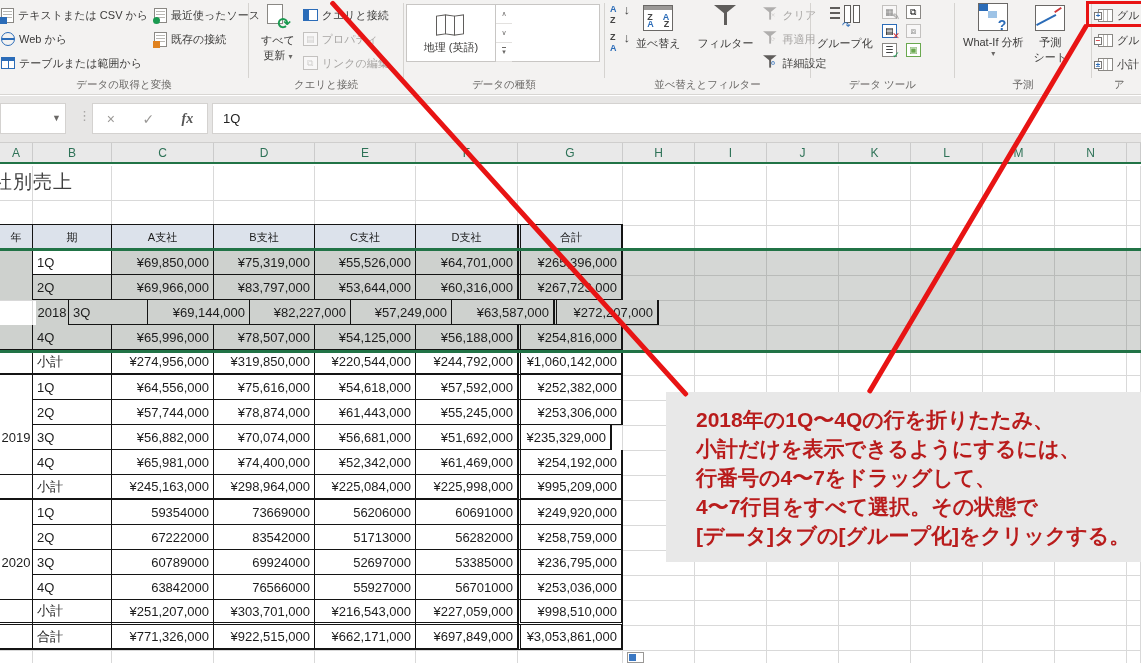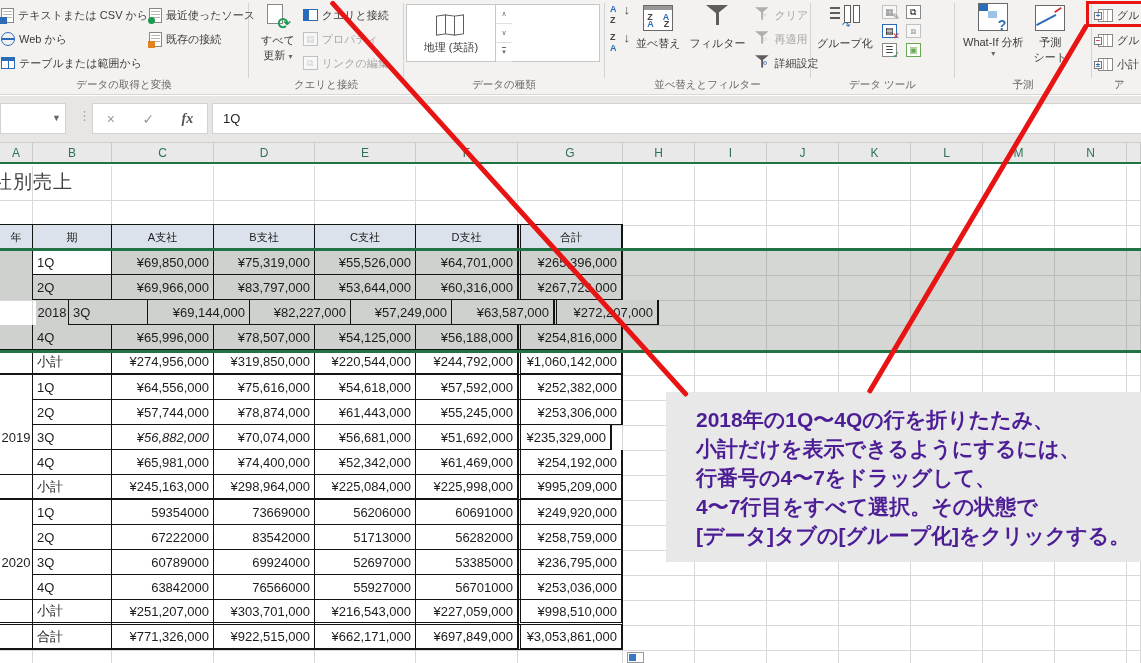--- a/index.html
+++ b/index.html
@@ -124,35 +124,35 @@
   .selrow .tc.active{background:#fff}
   .tc.yr{border-bottom:none;justify-content:center}
   .tc.yrb{border-bottom:1px solid var(--ink)}
   .tc.dbl{border-left:3px double var(--ink)}
   .tc.redge{border-right:2px solid var(--ink)}
   .sep2 .tc{border-bottom-width:2px}
   .sepdbl .tc{border-bottom:3px double var(--ink)}
 
   
   #ann{position:absolute;left:666px;top:226px;width:475px;height:170px;background:var(--annbg);padding:13px 0 0 30px;z-index:30}
-  #ann div{font-size:21px;line-height:29px;color:#4c1d95;font-weight:600;white-space:nowrap}
+  #ann div{font-size:21px;line-height:29px;color:#b91c1c;font-weight:600;white-space:nowrap}
   .redline{position:absolute;height:5px;background:var(--red);transform-origin:0 0;z-index:40;border-radius:2px}
   #redrect{position:absolute;left:1086px;top:1px;width:60px;height:26px;border:3px solid var(--red);z-index:40}
   #smarttag{position:absolute;left:627px;top:486px;width:17px;height:11px;border:1px solid #9a9896;background:#fff;z-index:20}
   #smarttag:before{content:"";position:absolute;left:1px;top:1px;width:7px;height:7px;background:#3b78c3}
 </style>
 </head>
 <body>
 
 <div id="page">
 
   <div id="ribbon">
 
     <div class="rgroup" style="width:248px">
-      <div style="display:flex;gap:1px;padding-left:1px">
+      <div style="display:flex;gap:6px;padding-left:1px">
         <div>
           <div class="srow">
             <span class="ic ic-sheet">
                 <span class="badge b-blue"></span>
               </span>
             <span class="lbl">テキストまたは CSV から</span>
             </div>
           <div class="srow">
             <span class="ic ic-globe"></span>
             <span class="lbl">Web から</span>
@@ -237,21 +237,21 @@
         </div>
         <div class="bigbtn">
           <span class="ic ic-sortbig">
               <span class="c1">Z</span>
               <span class="c2">A</span>
               <span class="c3">A</span>
               <span class="c4">Z</span>
             </span>
           <span style="margin-top:5px">並べ替え</span>
         </div>
-        <div class="bigbtn" style="margin-left:4px">
+        <div class="bigbtn" style="margin-left:12px">
           <span class="ic funnel"></span>
           <span style="margin-top:7px">フィルター</span>
         </div>
         <div style="margin-left:4px">
           <div class="srow dis">
             <span class="ic funnel sm">
                 <span class="fglyph">✕</span>
               </span>
             <span class="lbl">クリア</span>
             </div>
@@ -461,21 +461,21 @@
           <div class="tc qt" style="width: 79px;">2Q</div>
           <div class="tc num" style="width: 102px;">¥57,744,000</div>
           <div class="tc num" style="width: 101px;">¥78,874,000</div>
           <div class="tc num" style="width: 101px;">¥61,443,000</div>
           <div class="tc num" style="width: 102px;">¥55,245,000</div>
           <div class="tc num dbl redge" style="width: 105px;">¥253,306,000</div>
         </div>
         <div class="trow drow">
           <div class="tc yr ctr" style="width: 33px;">2019</div>
           <div class="tc qt" style="width: 79px;">3Q</div>
-          <div class="tc num" style="width: 102px; font-style: italic;">¥56,882,000</div>
+          <div class="tc num" style="width: 102px;">¥56,882,000</div>
           <div class="tc num" style="width: 101px;">¥70,074,000</div>
           <div class="tc num" style="width: 101px;">¥56,681,000</div>
           <div class="tc num" style="width: 102px;">¥51,692,000</div>
           <div class="tc num dbl redge" style="width: 94px;">¥235,329,000</div>
         </div>
         <div class="trow drow">
           <div class="tc yrb ctr" style="width: 33px;"></div>
           <div class="tc qt" style="width: 79px;">4Q</div>
           <div class="tc num" style="width: 102px;">¥65,981,000</div>
           <div class="tc num" style="width: 101px;">¥74,400,000</div>

